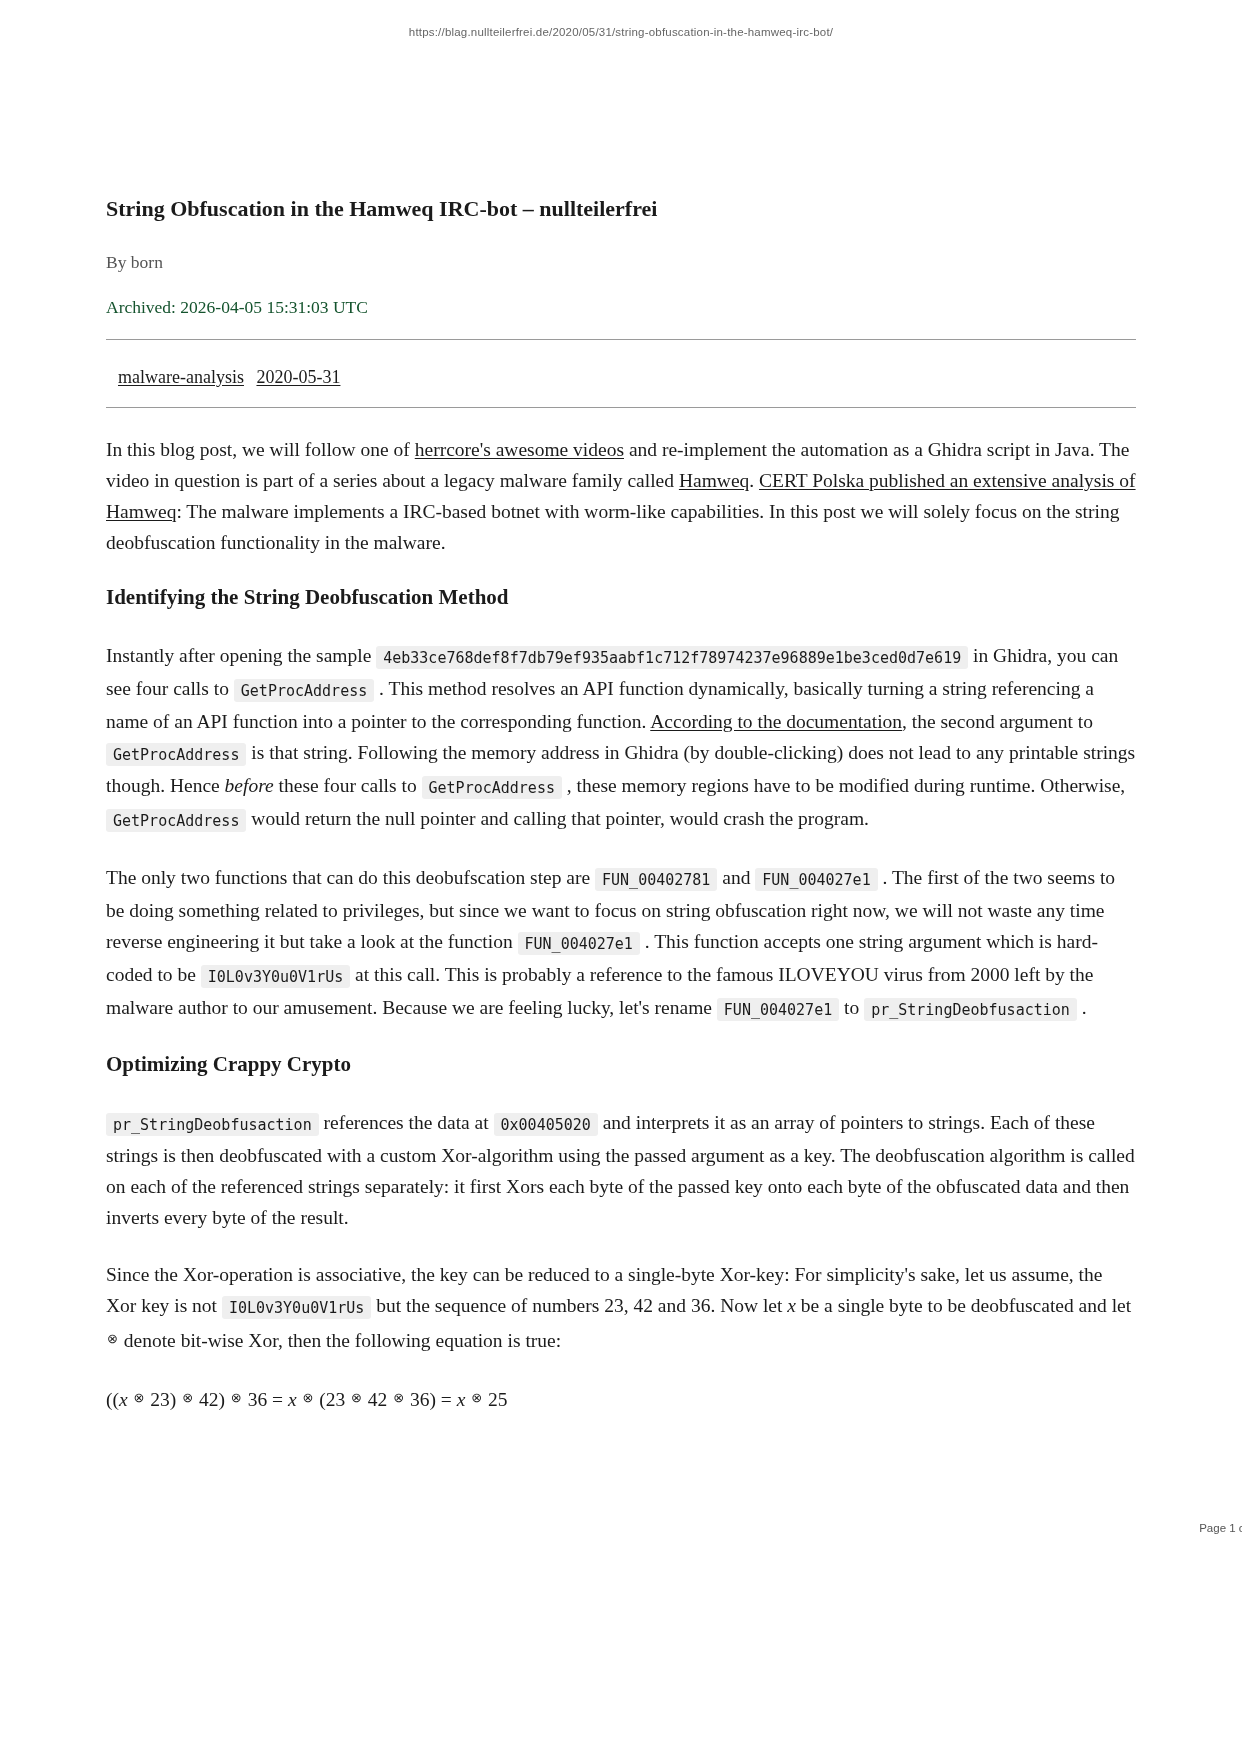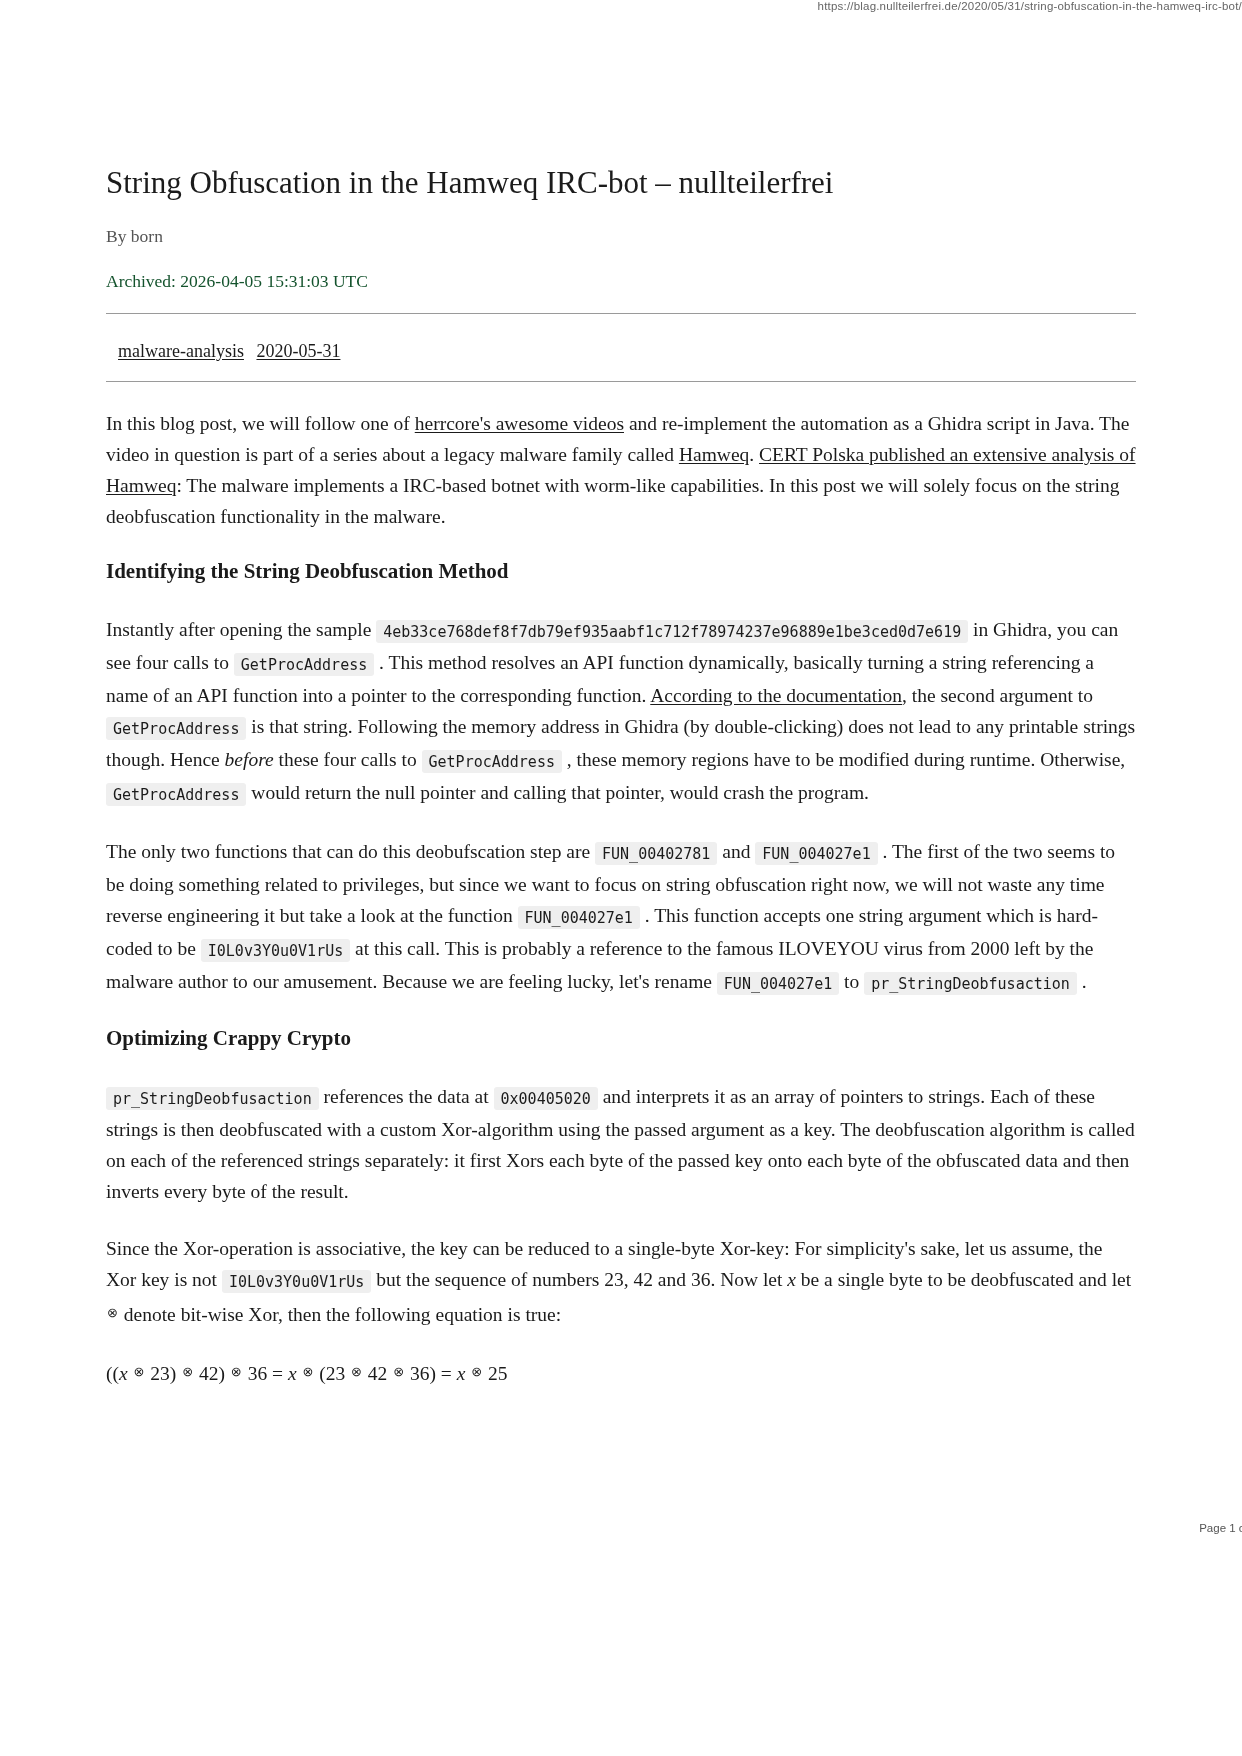--- a/index.html
+++ b/index.html
@@ -6,34 +6,35 @@
   body {
     width: 1242px;
     height: 1756px;
     background: #ffffff;
     color: #1b1b1b;
     font-family: "Liberation Serif", serif;
     position: relative;
     overflow: hidden;
   }
   .print-header {
-    text-align: right;
+    padding-top: 26px;
+    text-align: center;
     font-family: "Liberation Sans", sans-serif;
     font-size: 11.5px;
     letter-spacing: 0.2px;
     color: #666666;
   }
   .content {
     margin: 0 106px;
     width: 1030px;
   }
   h1 {
-    font-size: 31px;
+    font-size: 22px;
     line-height: 40px;
-    font-weight: normal;
+    font-weight: bold;
     margin: 151px 0 18px 0;
   }
   .byline {
     color: #555555;
     font-size: 17.5px;
     margin: 23px 0 0 0;
   }
   .archived {
     color: #14532d;
     font-size: 17.5px;

